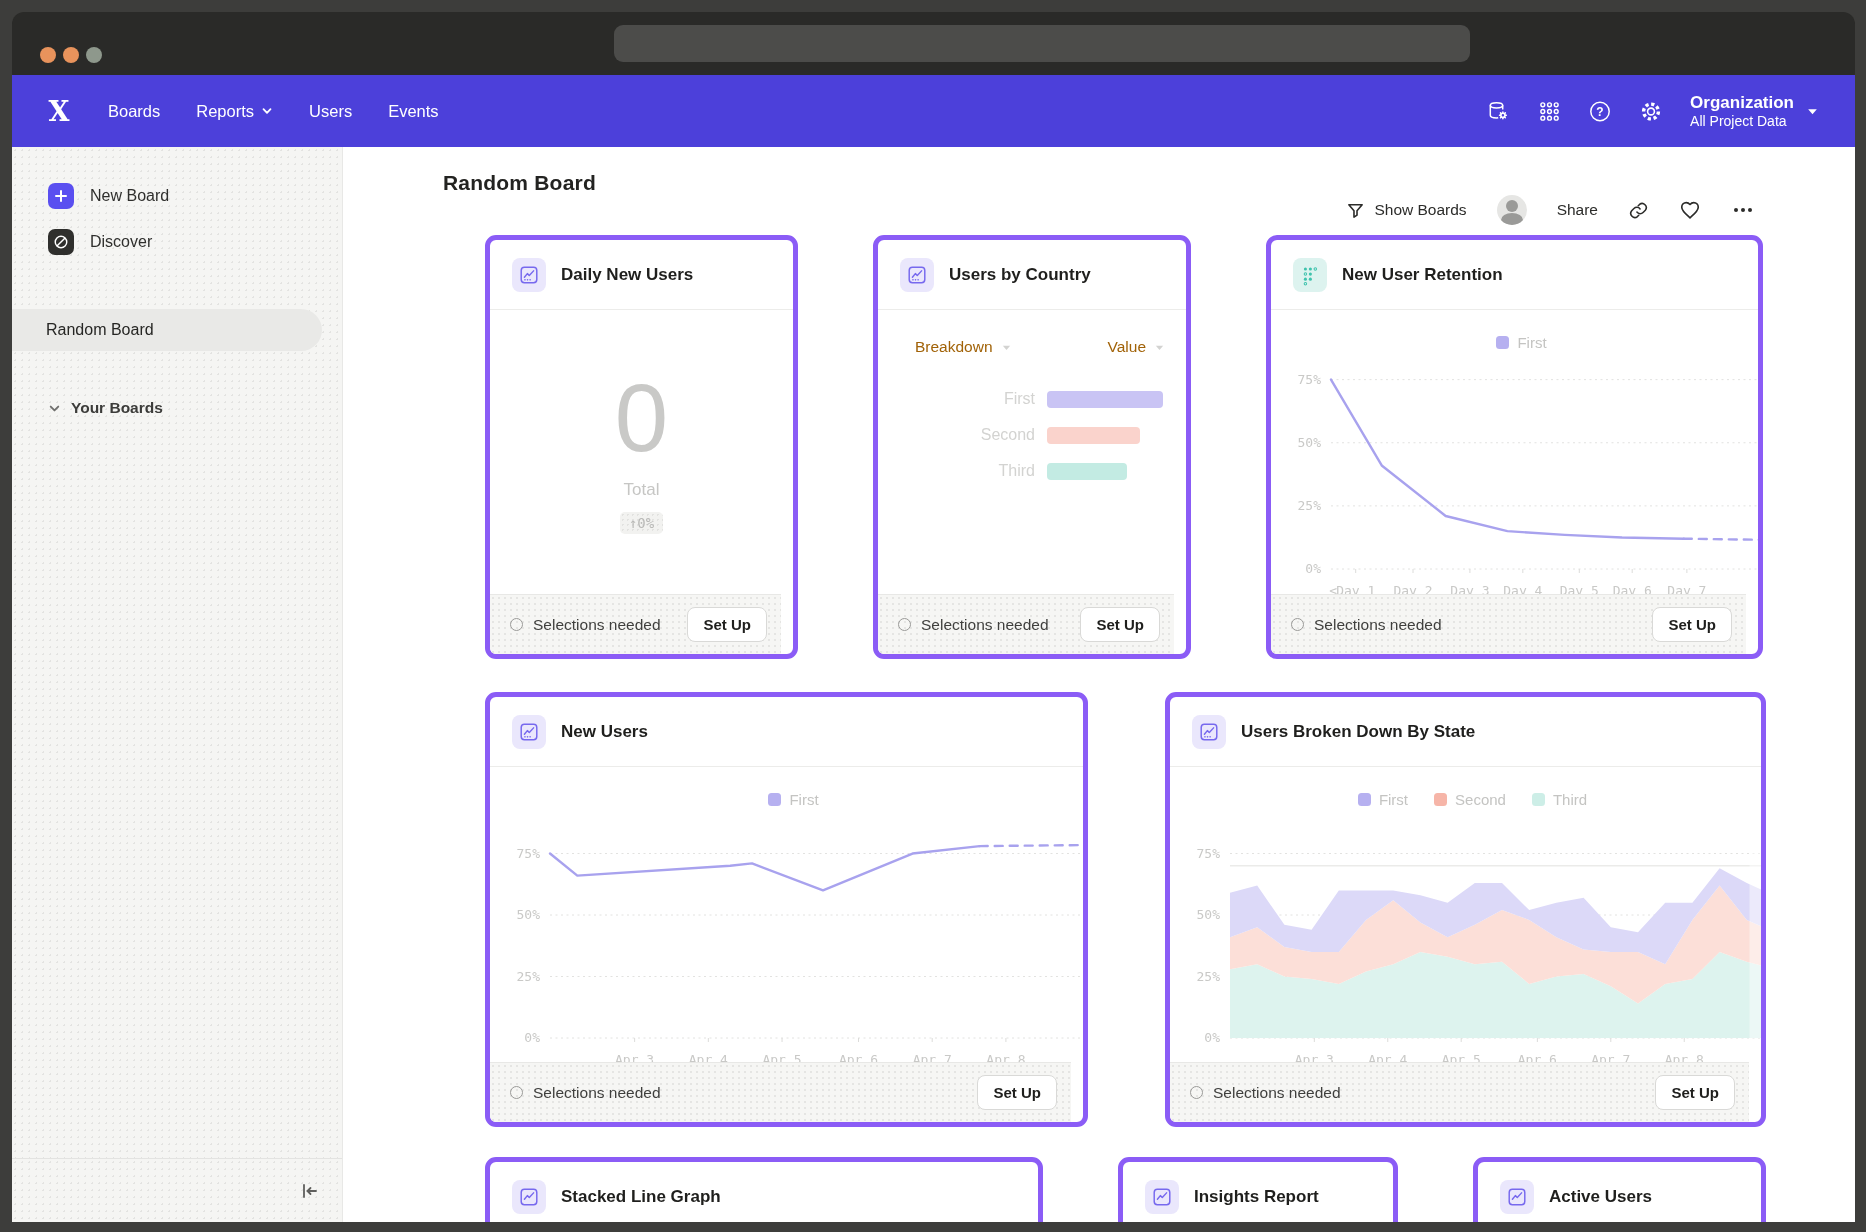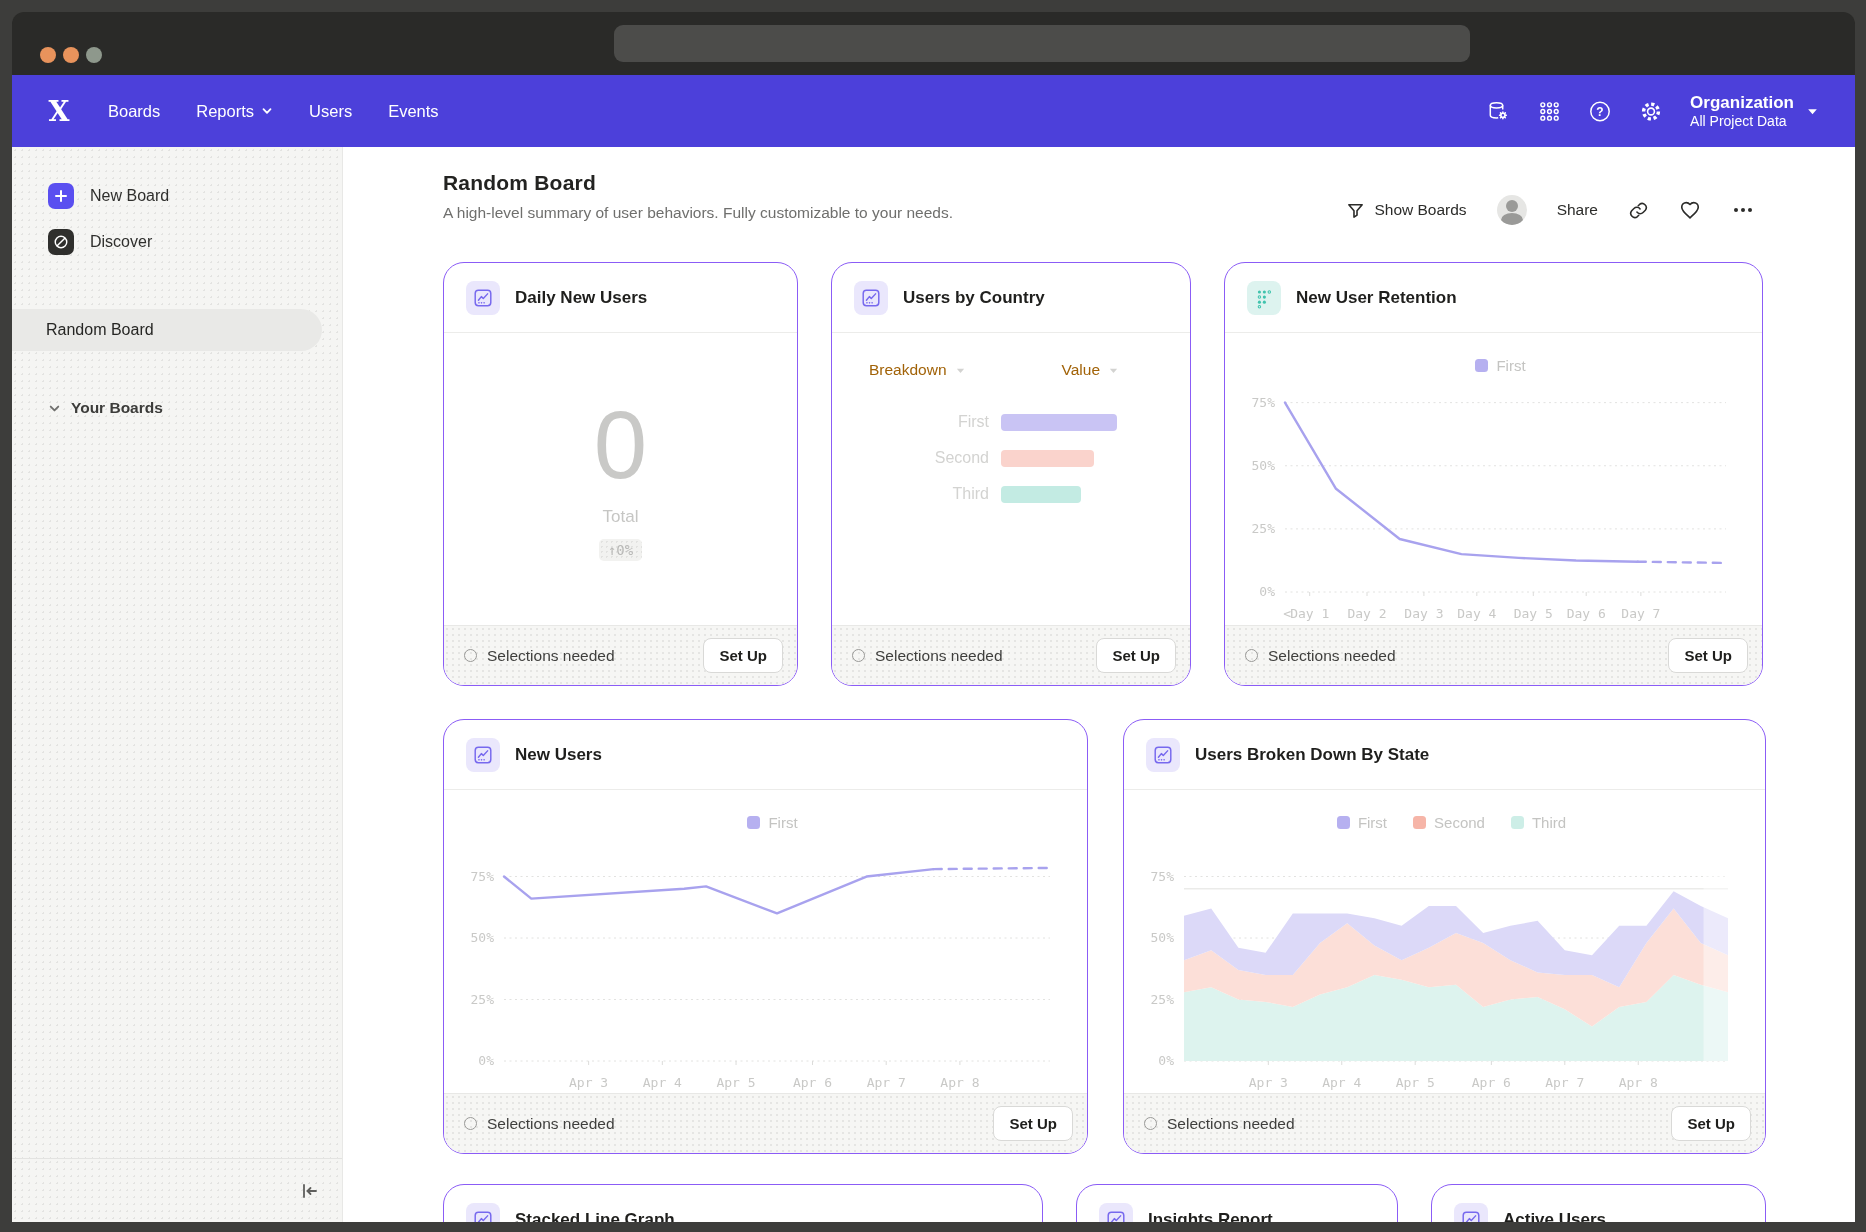--- a/index.html
+++ b/index.html
@@ -54,27 +54,27 @@
   .act { display:flex; align-items:center; gap:9px; font-size:15.5px; color:#2c2c2a; font-weight:500; cursor:pointer; }
   .avatar { width:30px; height:30px; border-radius:50%; background:#e6e6e4; position:relative; overflow:hidden; cursor:pointer; }
   .avatar::before { content:""; position:absolute; left:9px; top:5px; width:12px; height:12px; border-radius:50%; background:#9a9a98; }
   .avatar::after  { content:""; position:absolute; left:4px; top:18px; width:22px; height:14px; border-radius:50%; background:#9a9a98; }
 
   
   .grid { display:grid; column-gap:33px; margin-top:40px; }
   .row1 { grid-template-columns:355px 360px 539px; }
   .row2 { grid-template-columns:645px 643px; column-gap:35px; margin-top:33px; }
   .row3 { grid-template-columns:600px 322px 335px; margin-top:30px; }
-  .card { border:1px solid #8b5cf6; border-radius:21px; background:#fff; position:relative; overflow:hidden; }
+  .card { border:5px solid #8b5cf6; border-radius:11px; background:#fff; position:relative; overflow:hidden;margin-left:42px; }
   .row1 .card { height:424px; } .row2 .card { height:435px; } .row3 .card { height:300px; }
   .card-head { height:70px; display:flex; align-items:center; gap:15px; padding:0 22px; border-bottom:1px solid #ececea; }
   .card-ic { width:34px; height:34px; border-radius:8px; background:#eae7fc; display:flex; align-items:center; justify-content:center; flex:none; }
   .card-ic.teal { background:#ddf3ef; }
   .card-title { font-size:17px; font-weight:700; color:#1f1f1d; }
-  .card-foot { position:absolute; left:0; right:0; bottom:0; height:60px; background:#f6f6f4;
+  .card-foot { position:absolute; left:0; right:12px; bottom:0; height:60px; background:#f6f6f4;
                background-image:radial-gradient(#e5e5e3 1px, transparent 1px); background-size:6px 6px;
                border-top:1px solid #e8e8e6; display:flex; align-items:center; padding:0 14px 0 20px; }
   .status { display:flex; align-items:center; gap:10px; font-size:15.5px; color:#3f3f3d; }
   .status .ring { width:13px; height:13px; border:1.6px solid #9a9a98; border-radius:50%; }
   .setup-btn { margin-left:auto; background:#fff; border:1px solid #d9d9d7; border-radius:8px;
                font-size:15px; font-weight:700; color:#1f1f1d; padding:8px 15px; cursor:pointer;
                font-family:"Liberation Sans", sans-serif; }
 
   
   .big-center { position:absolute; top:70px; bottom:60px; left:0; right:0;
@@ -236,21 +236,20 @@
         <svg class="icon" width="24" height="24" viewBox="0 0 24 24" fill="none" stroke="#5f5f5d" stroke-width="1.8" stroke-linecap="round" stroke-linejoin="round">
           <line x1="8" y1="6" x2="8" y2="18"></line>
             <line x1="20" y1="12" x2="11.5" y2="12"></line>
             <polyline points="14.5 9 11.5 12 14.5 15"></polyline>
         </svg>
       </div>
     </div>
 
     <div class="main">
       <div class="page-title">Random Board</div>
-      <div class="page-sub">A high-level summary of user behaviors. Fully customizable to your needs.</div>
 
       <div class="actions">
         <div class="act">
           <svg class="icon" width="19" height="19" viewBox="0 0 20 20" fill="none" stroke="#2c2c2a" stroke-width="1.7" stroke-linejoin="round">
               <path d="M3 4h14l-5.4 6.2v4.6l-3.2 2.2v-6.8z"></path>
             </svg>
           <span>Show Boards</span>
         </div>
         <div class="avatar"></div>
         <div class="act">

